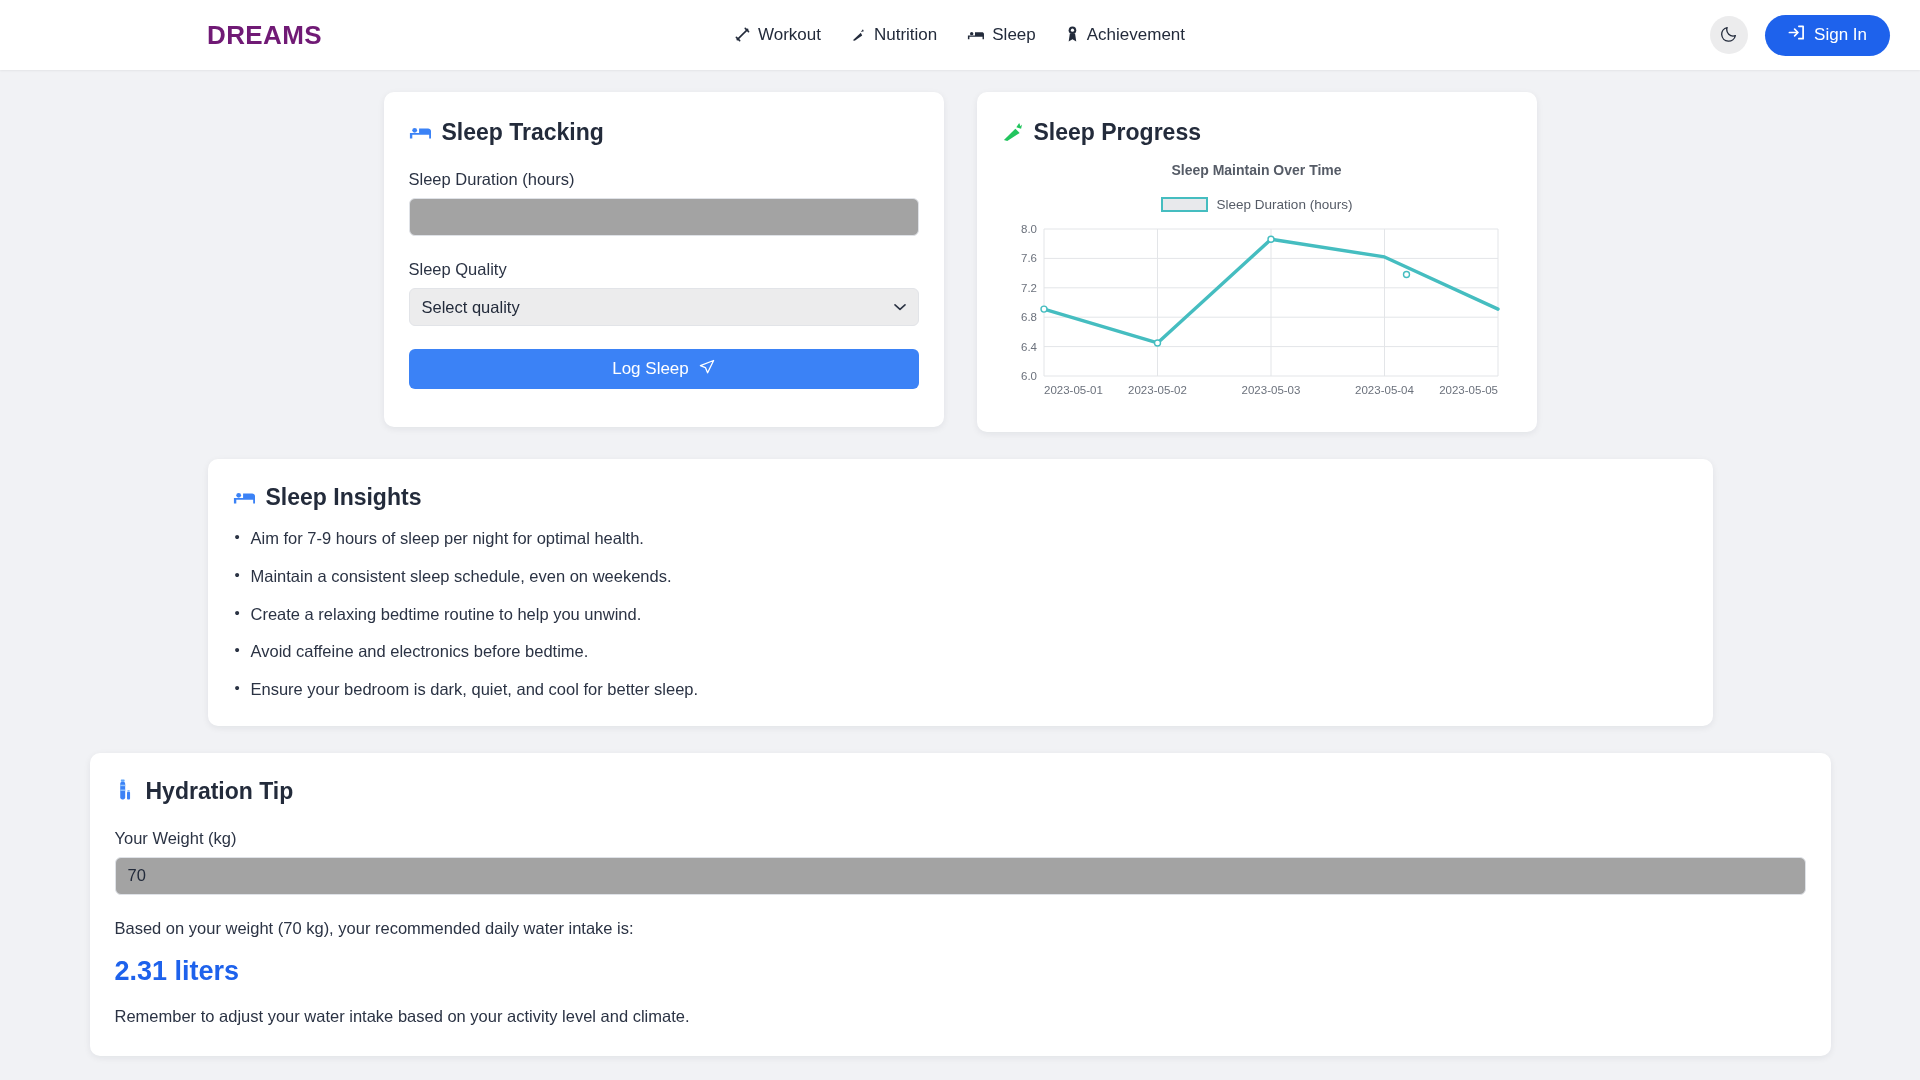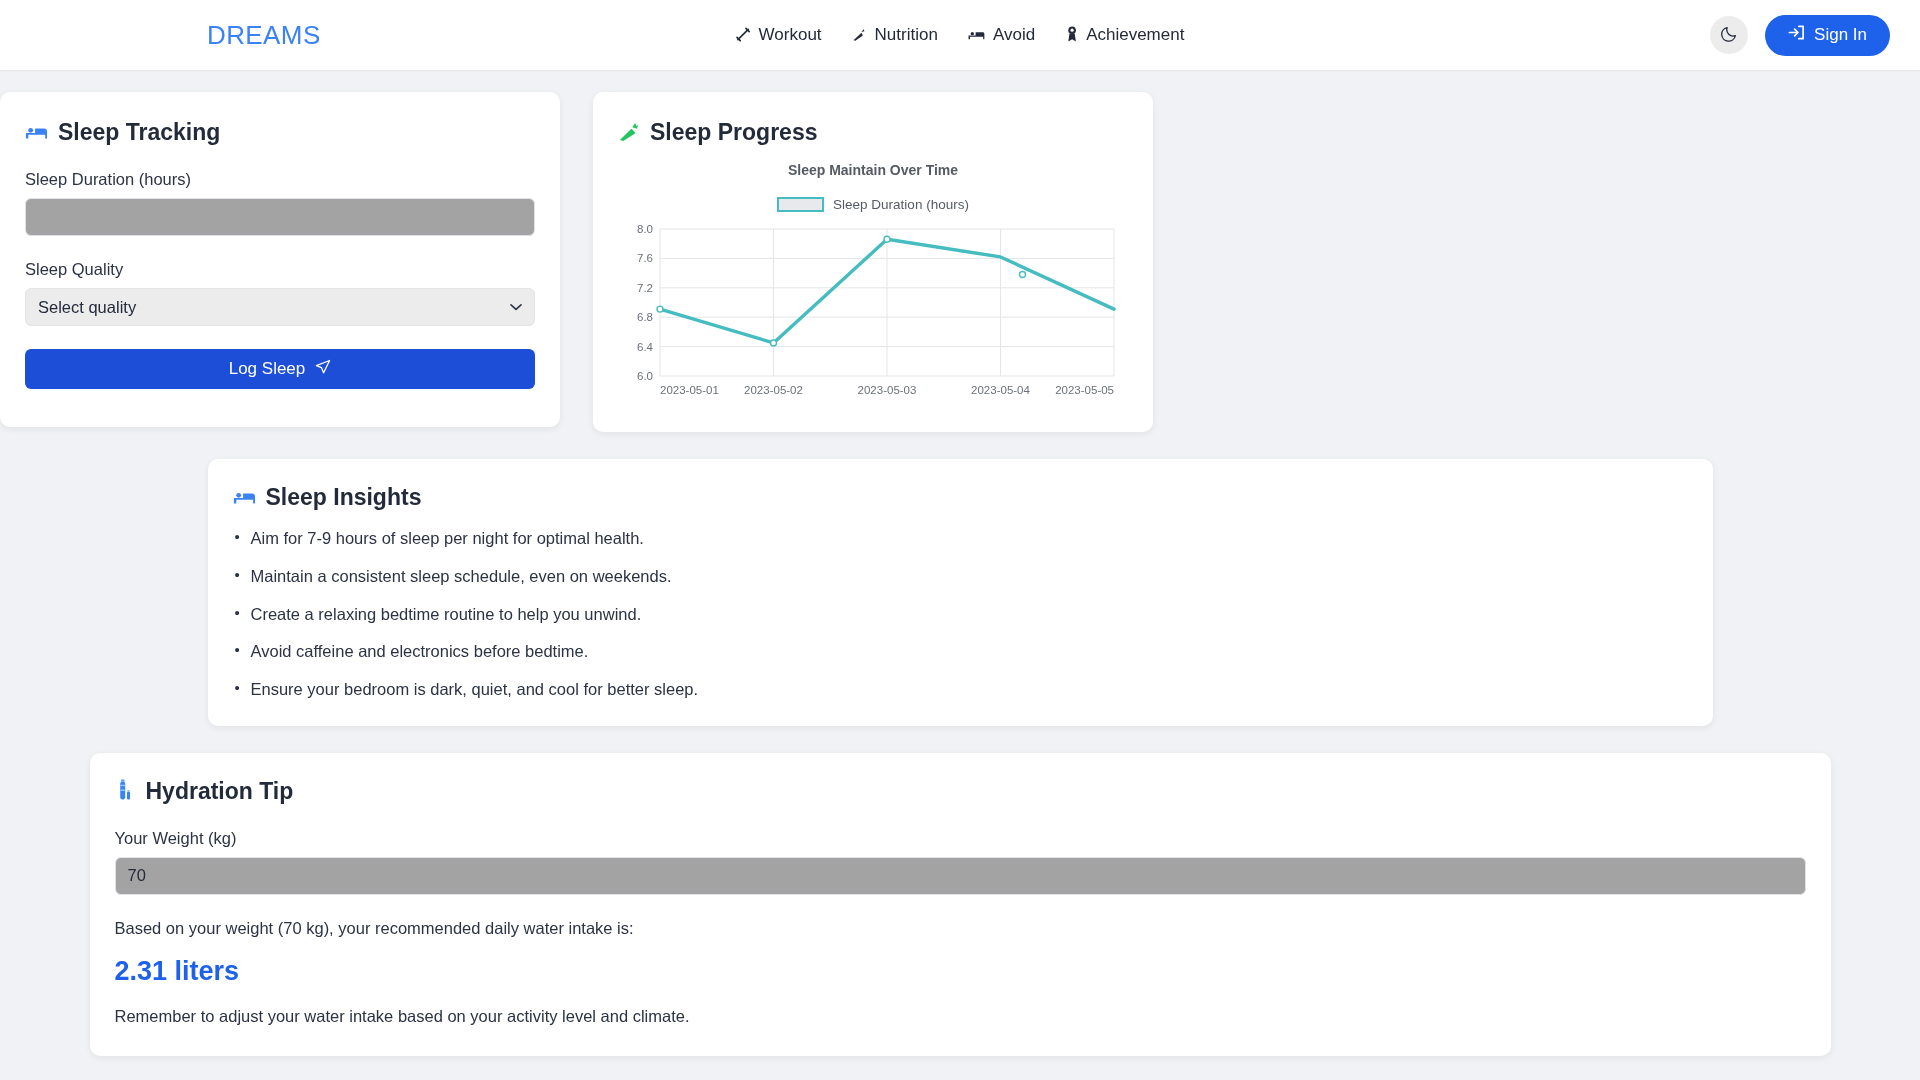--- a/index.html
+++ b/index.html
@@ -16,23 +16,23 @@
     height: 70px;
     background: #ffffff;
     display: flex;
     align-items: center;
     padding: 0 30px 0 0;
     position: relative;
     box-shadow: 0 1px 2px rgba(0,0,0,0.06);
   }
   .brand {
     font-size: 26px;
-    font-weight: normal;
+    font-weight: bold;
     letter-spacing: .4px;
-    color: #3b82f6;
+    color: #701a75;
     margin-left: 207px;
   }
   .nav-links {
     position: absolute;
     left: 50%;
     transform: translateX(-50%);
     display: flex;
     align-items: center;
     gap: 30px;
   }
@@ -74,21 +74,21 @@
     gap: 9px;
     cursor: pointer;
     font-family: "Liberation Sans", sans-serif;
   }
 
   
   .page { padding: 22px 0 0 0; }
   .row-top {
     display: flex;
     gap: 33px;
-    justify-content: flex-start;
+    justify-content: center;
     align-items: flex-start;
   }
   .card {
     background: #fff;
     border-radius: 10px;
     box-shadow: 0 2px 7px rgba(16,24,40,0.07);
   }
   .card-title {
     font-size: 23px;
     font-weight: bold;
@@ -139,21 +139,21 @@
     right: 13px; top: 50%;
     transform: translateY(-50%);
     pointer-events: none;
     color: #2b3344;
     font-size: 12px;
   }
   .primary-btn {
     margin-top: 23px;
     width: 100%;
     height: 40px;
-    background: #1d4ed8;
+    background: #3b82f6;
     border: none;
     border-radius: 6px;
     color: #fff;
     font-size: 17px;
     display: flex; align-items: center; justify-content: center; gap: 10px;
     cursor: pointer;
     font-family: "Liberation Sans", sans-serif;
   }
 
   
@@ -252,21 +252,21 @@
       </span>
       <span>Nutrition</span>
     </a>
     <a class="nav-link">
       <span class="nav-ico">
         <svg width="17" height="15" viewBox="0 0 18 14">
           <path d="M1 2 L1 12 L2.6 12 L2.6 9.5 L16.5 9.5 L16.5 12 L18 12 L18 6.5 C18 5.3 17 4.6 15.8 4.6 L8.5 4.6 L8.5 8 L1 8 Z" fill="#232b3b"></path>
           <circle cx="5" cy="6.1" r="1.8" fill="#232b3b"></circle>
         </svg>
       </span>
-      <span>Avoid</span>
+      <span>Sleep</span>
     </a>
     <a class="nav-link">
       <span class="nav-ico">
         <svg width="13" height="16" viewBox="0 0 12 16">
           <circle cx="6" cy="4.2" r="3.8" fill="#232b3b"></circle>
           <circle cx="6" cy="4.2" r="1.6" fill="#ffffff"></circle>
           <path d="M3.4 7.6 L2.2 15.4 L6 13.2 L9.8 15.4 L8.6 7.6 Z" fill="#232b3b"></path>
         </svg>
       </span>
       <span>Achievement</span>

